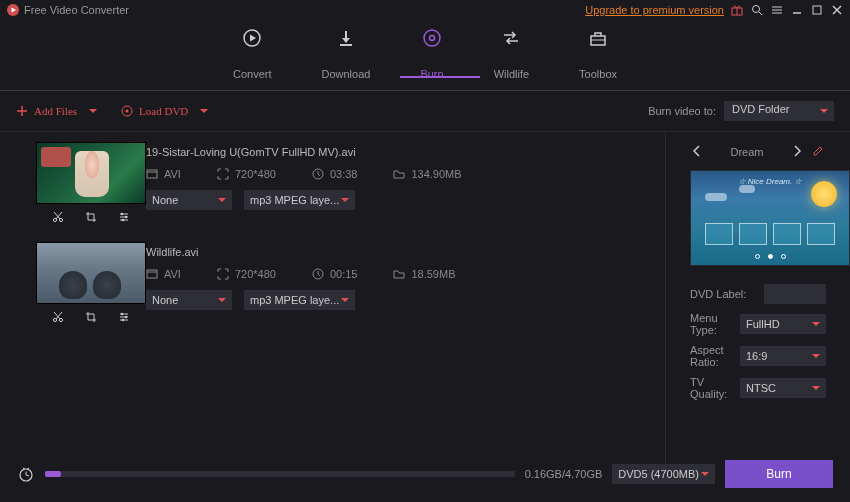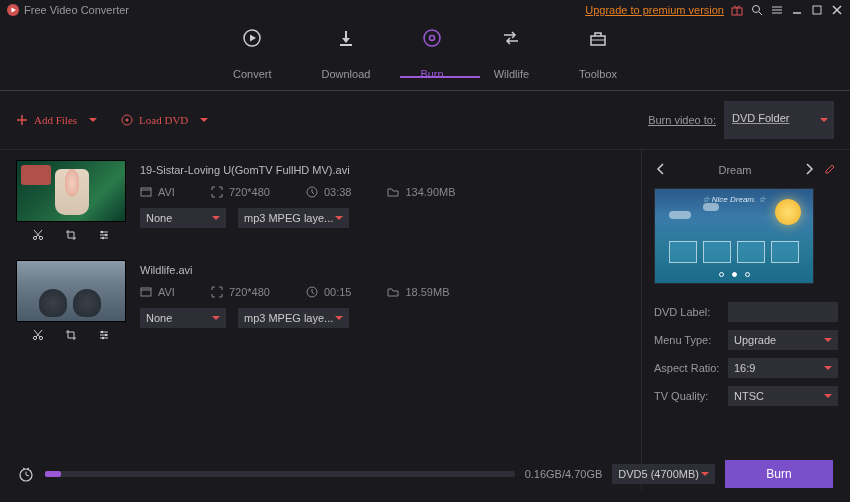--- a/index.html
+++ b/index.html
@@ -20,33 +20,33 @@
 .tab.active { color: #9b59d8; }
 .tab-icon { width: 20px; height: 20px; display:flex; align-items:center; justify-content:center; }
 .tab-underline { height: 2px; background: #9b59d8; margin: 0 auto; width: 80px; position: absolute; left: 400px; top: 76px; }
 .tabs-sep { height:1px; background:#3a3a42; }
 
 
 .toolbar { display: flex; align-items: center; padding: 10px 16px; }
 .tool-left { display: flex; align-items: flex-start; gap: 24px; font-family: Liberation Serif, serif; }
 .btn-link { display: flex; align-items: center; gap: 6px; color: #e05050; cursor: pointer; font-size: 11px; }
 .btn-link.chev::after { content:""; border-left:4px solid transparent; border-right:4px solid transparent; border-top:4px solid #e05050; margin-left:6px; }
-.tool-right { margin-left: auto; display: flex; align-items: center; gap: 8px; font-size: 11px; text-decoration: underline; }
-.select { background:#2e2e36; border:none; color:#ccc; padding:4px 20px 8px 8px; min-width:110px; height:38px; position:relative; display:flex; align-items:center; font-size:11px; }
+.tool-right { margin-left: auto; display: flex; align-items: center; gap: 8px; font-size: 11px; }
+.select { background:#2e2e36; border:none; color:#ccc; padding:4px 20px 8px 8px; min-width:110px; height:20px; position:relative; display:flex; align-items:center; font-size:11px; }
 .select.small { min-width:86px; padding:2px 16px 2px 6px; height:20px; }
 .select .chev { position:absolute; right:6px; top:50%; transform:translateY(-50%); border-left:4px solid transparent; border-right:4px solid transparent; border-top:4px solid #e05050; }
 .subbar-sep { height:1px; background:#2a2a30; }
 
 
 .main { display:flex; height: 340px; }
 .list { flex:1; padding: 10px 16px; overflow:auto; }
-.sidebar { width:209px; padding:10px 12px; border-left:1px solid #2a2a30; }
-
-
-.item { display:flex; gap:14px; margin-bottom:18px; }
+.sidebar { width:185px; padding:10px 24px; border-left:1px solid #2a2a30; }
+
+
+.item { display:flex; margin-bottom:18px;margin-left:20px; }
 .thumb-col { width:110px; }
 .thumb { width:110px; height:62px; background:#222; border:1px solid #000; position:relative; overflow:hidden; }
 .thumb1 { background:linear-gradient(135deg,#0a3a2a 0%, #1a5a3a 40%, #2a7a4a 70%, #0a3a2a 100%); }
 .thumb1::before { content:""; position:absolute; left:38px; top:8px; width:34px; height:46px; background: radial-gradient(ellipse at 50% 30%, #f5d0c0 0%, #e5b0a0 30%, transparent 31%), linear-gradient(#e5d5c0,#d5c5b0); border-radius:6px 6px 10px 10px; }
 .thumb1::after { content:""; position:absolute; left:4px; top:4px; width:30px; height:20px; background:#b0504a; border-radius:3px; }
 .thumb2 { background:linear-gradient(#8a9aa8 0%, #6a7a88 40%, #4a5a68 100%); }
 .thumb2::before { content:""; position:absolute; left:22px; top:28px; width:28px; height:28px; background:radial-gradient(circle,#3a4048 0%,#2a3038 70%); border-radius:50% 50% 40% 40%; }
 .thumb2::after { content:""; position:absolute; left:56px; top:28px; width:28px; height:28px; background:radial-gradient(circle,#3a4048 0%,#2a3038 70%); border-radius:50% 50% 40% 40%; }
 .thumb-tools { display:flex; justify-content:space-around; margin-top:6px; padding:0 6px; }
 .tt { width:18px; height:14px; display:flex; align-items:center; justify-content:center; cursor:pointer; color:#ccc; }
@@ -402,21 +402,21 @@
     </div>
 
     <div class="form-row">
       <label>DVD Label:</label>
       <div class="fld"><input class="input-flat" value="" style=""></div>
     </div>
     <div class="form-row">
       <label>Menu Type:</label>
       <div class="fld">
           <div class="select small" style="width:100%">
-            <span>Upgrade</span>
+            <span>FullHD</span>
             <span class="chev"></span>
           </div>
         </div>
     </div>
     <div class="form-row">
       <label>Aspect Ratio:</label>
       <div class="fld">
           <div class="select small" style="width:100%">
             <span>16:9</span>
             <span class="chev"></span>

